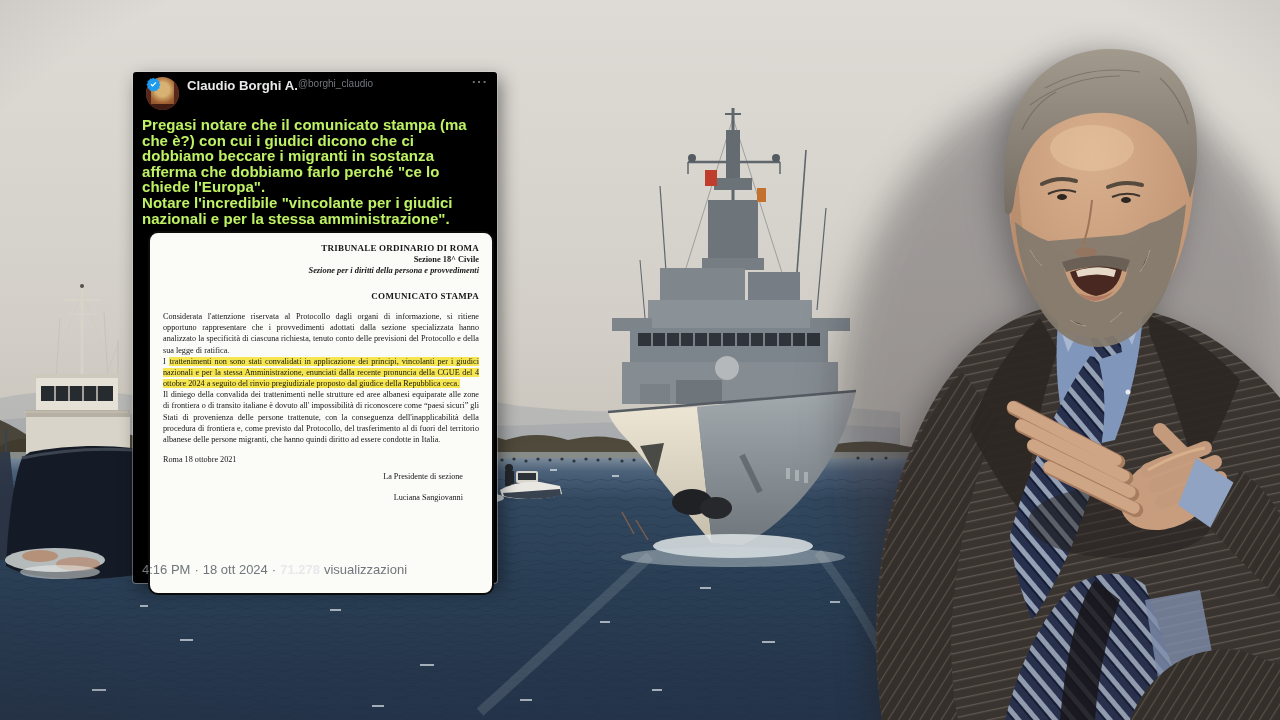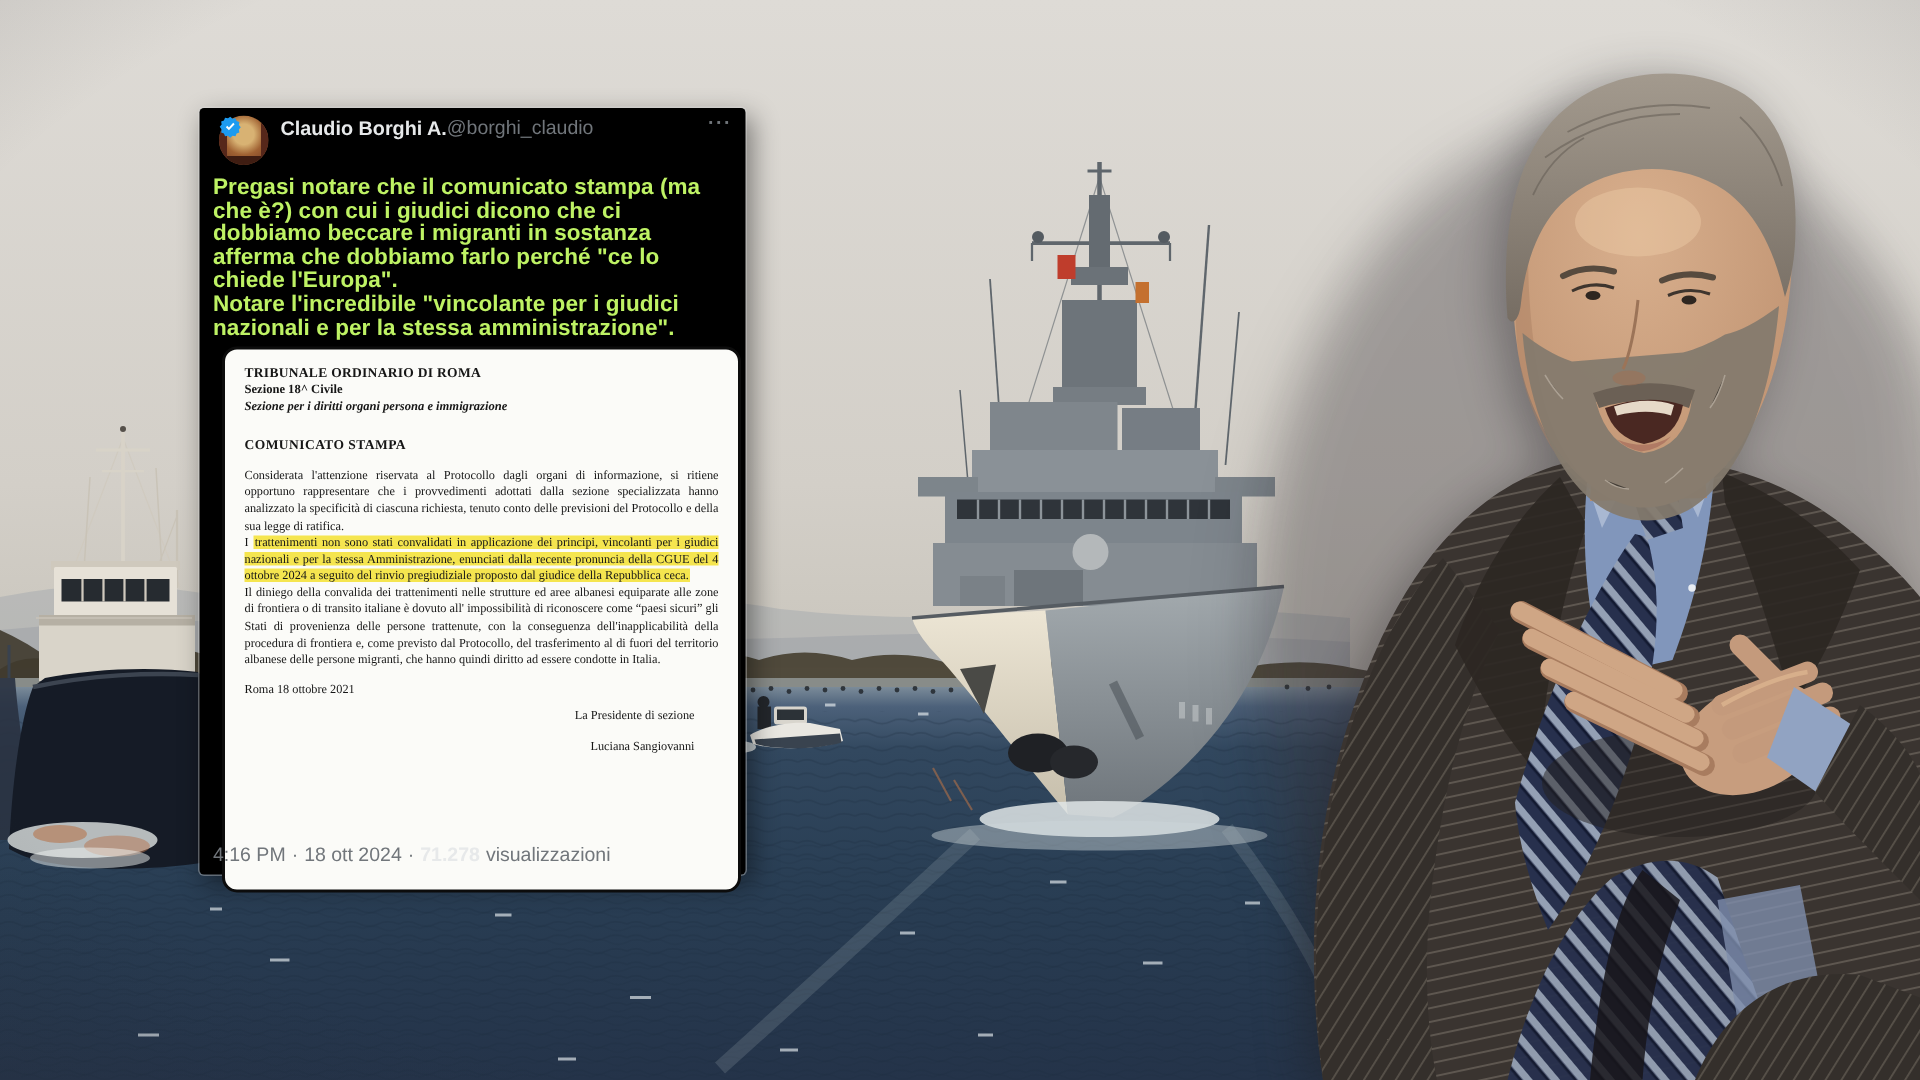--- a/index.html
+++ b/index.html
@@ -17,32 +17,32 @@
   .avatar{width:33px;height:33px;border-radius:50%;overflow:hidden;flex:0 0 auto;background:#5d2a1c;}
   .av-art{width:100%;height:100%;
      background:
        linear-gradient(90deg,#56271a 0 16%,rgba(0,0,0,0) 16% 84%,#56271a 84%),
        linear-gradient(0deg,#3f1d12 0 18%,rgba(0,0,0,0) 18%),
        radial-gradient(circle at 50% 38%,#d8b273 0 26%,#a06233 52%,#6b3220 100%);}
   .tw-id{display:flex;line-height:1.15;padding-top:1px;}
   .tw-name-row{display:flex;align-items:center;gap:3px;}
   .tw-name{font-weight:bold;font-size:13.2px;color:#e7e9ea;}
   .badge{width:15px;height:15px;display:block;}
-  .tw-handle{font-size:13px;color:#71767b;}
+  .tw-handle{font-size:10px;color:#71767b;}
   .tw-more{position:absolute;right:0;top:0;color:#71767b;font-size:13px;letter-spacing:1px;
            font-weight:bold;line-height:10px;cursor:pointer;}
   .tw-body{margin:4px 0 0 0;font-size:15px;line-height:15.6px;color:#bef264;letter-spacing:.05px;font-weight:bold;}
   .tw-body p{margin:0;}
 
   
   .doc{margin:5px 0 0 6px;width:346px;height:364px;box-sizing:border-box;
        background:#fbfbf8;border:2px solid #0c0c0c;border-radius:10px;
        padding:10px 13px 8px 13px;
        font-family:"Liberation Serif",serif;color:#161616;overflow:hidden;}
-  .doc-head{text-align:left;}
+  .doc-head{text-align:right;}
   .doc-court{font-weight:bold;font-size:9px;letter-spacing:.2px;}
   .doc-section{font-weight:bold;font-size:8.4px;margin-top:2px;}
   .doc-subsection{font-weight:bold;font-style:italic;font-size:8.4px;margin-top:2px;}
   .doc-title{font-weight:bold;font-size:9px;letter-spacing:.3px;margin:16px 0 10px 0;}
   .doc-body{font-size:8.2px;line-height:1.36;text-align:justify;}
   .doc-body p{margin:0;}
   .doc-body mark{background:rgba(244,228,70,.95);color:inherit;padding:0 1px;}
   .doc-date{font-size:8.2px;margin-top:10px;}
   .doc-sign{text-align:right;font-size:8.2px;padding-right:16px;}
   .doc-sign-role{margin-top:8px;}
@@ -406,21 +406,21 @@
 
     <div class="tw-body">
       <p>Pregasi notare che il comunicato stampa (ma che è?) con cui i giudici dicono che ci dobbiamo beccare i migranti in sostanza afferma che dobbiamo farlo perché "ce lo chiede l'Europa".</p>
       <p>Notare l'incredibile "vincolante per i giudici nazionali e per la stessa amministrazione".</p>
     </div>
 
     <figure class="doc">
       <div class="doc-head">
         <div class="doc-court">TRIBUNALE ORDINARIO DI ROMA</div>
         <div class="doc-section">Sezione 18^ Civile</div>
-        <div class="doc-subsection">Sezione per i diritti organi persona e immigrazione</div>
+        <div class="doc-subsection">Sezione per i diritti della persona e provvedimenti</div>
         <div class="doc-title">COMUNICATO STAMPA</div>
       </div>
       <div class="doc-body">
         <p>Considerata l'attenzione riservata al Protocollo dagli organi di informazione, si ritiene opportuno rappresentare che i provvedimenti adottati dalla sezione specializzata hanno analizzato la specificità di ciascuna richiesta, tenuto conto delle previsioni del Protocollo e della sua legge di ratifica.</p>
         <p><span>I </span><mark>trattenimenti non sono stati convalidati in applicazione dei principi, vincolanti per i giudici nazionali e per la stessa Amministrazione, enunciati dalla recente pronuncia della CGUE del 4 ottobre 2024 a seguito del rinvio pregiudiziale proposto dal giudice della Repubblica ceca.</mark></p>
         <p>Il diniego della convalida dei trattenimenti nelle strutture ed aree albanesi equiparate alle zone di frontiera o di transito italiane è dovuto all' impossibilità di riconoscere come “paesi sicuri” gli Stati di provenienza delle persone trattenute, con la conseguenza dell'inapplicabilità della procedura di frontiera e, come previsto dal Protocollo, del trasferimento al di fuori del territorio albanese delle persone migranti, che hanno quindi diritto ad essere condotte in Italia.</p>
       </div>
       <div class="doc-date">Roma 18 ottobre 2021</div>
       <div class="doc-sign">
         <div class="doc-sign-role">La Presidente di sezione</div>

